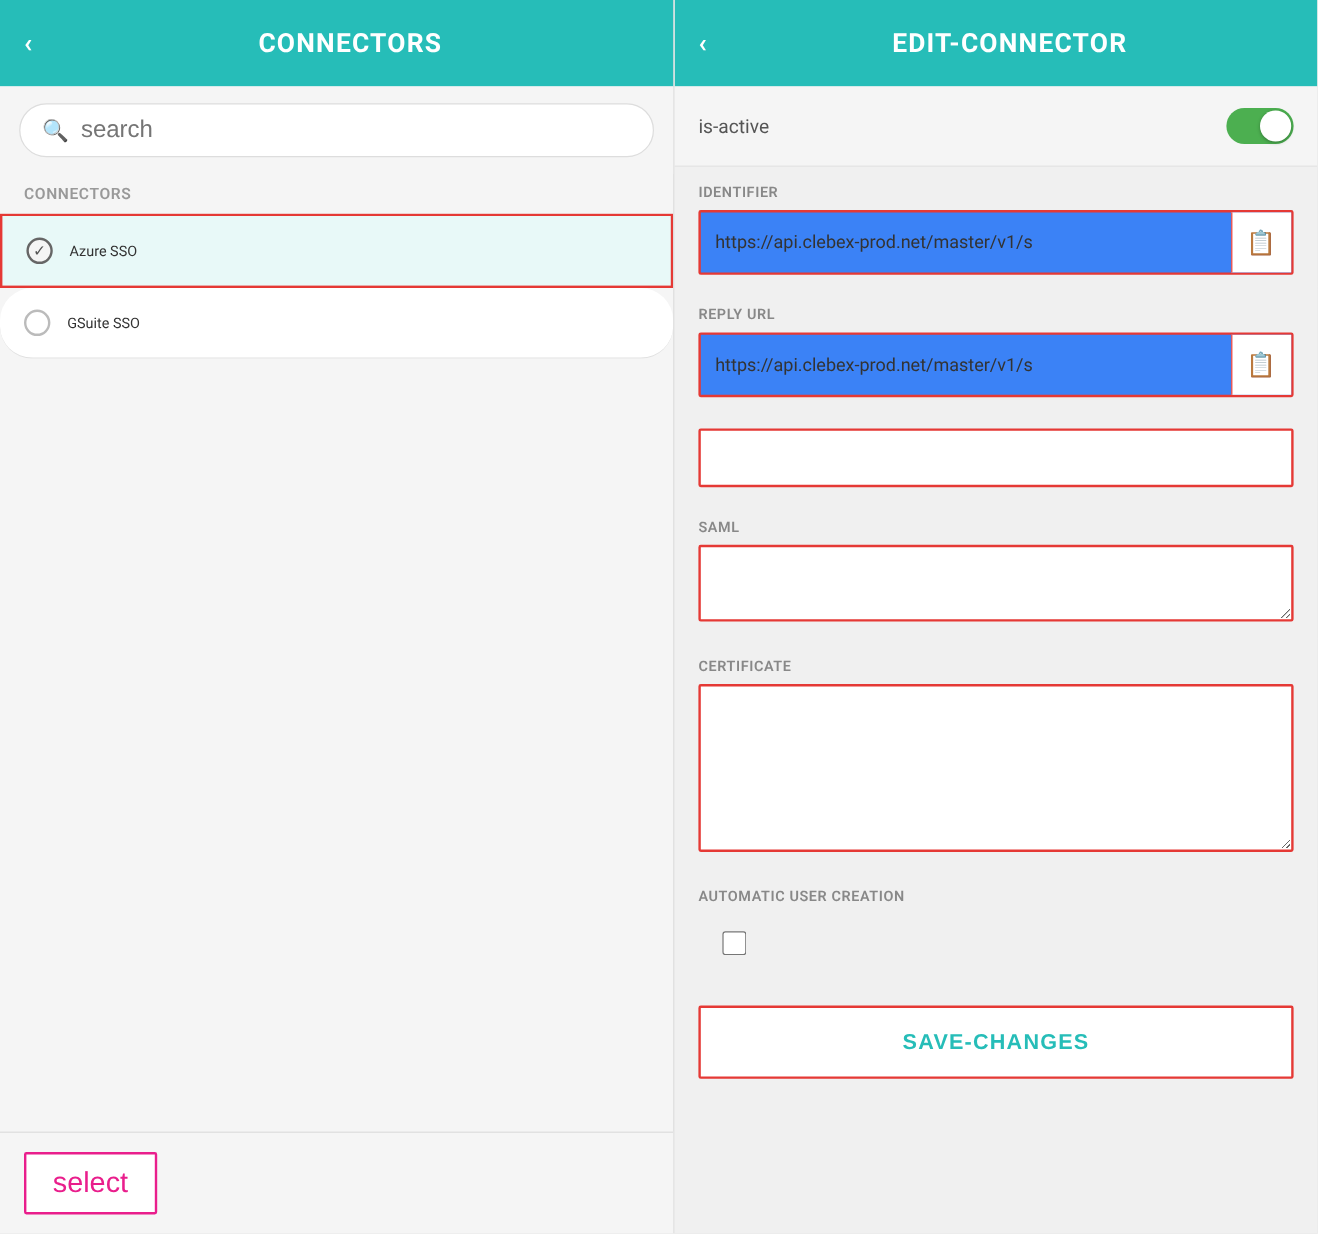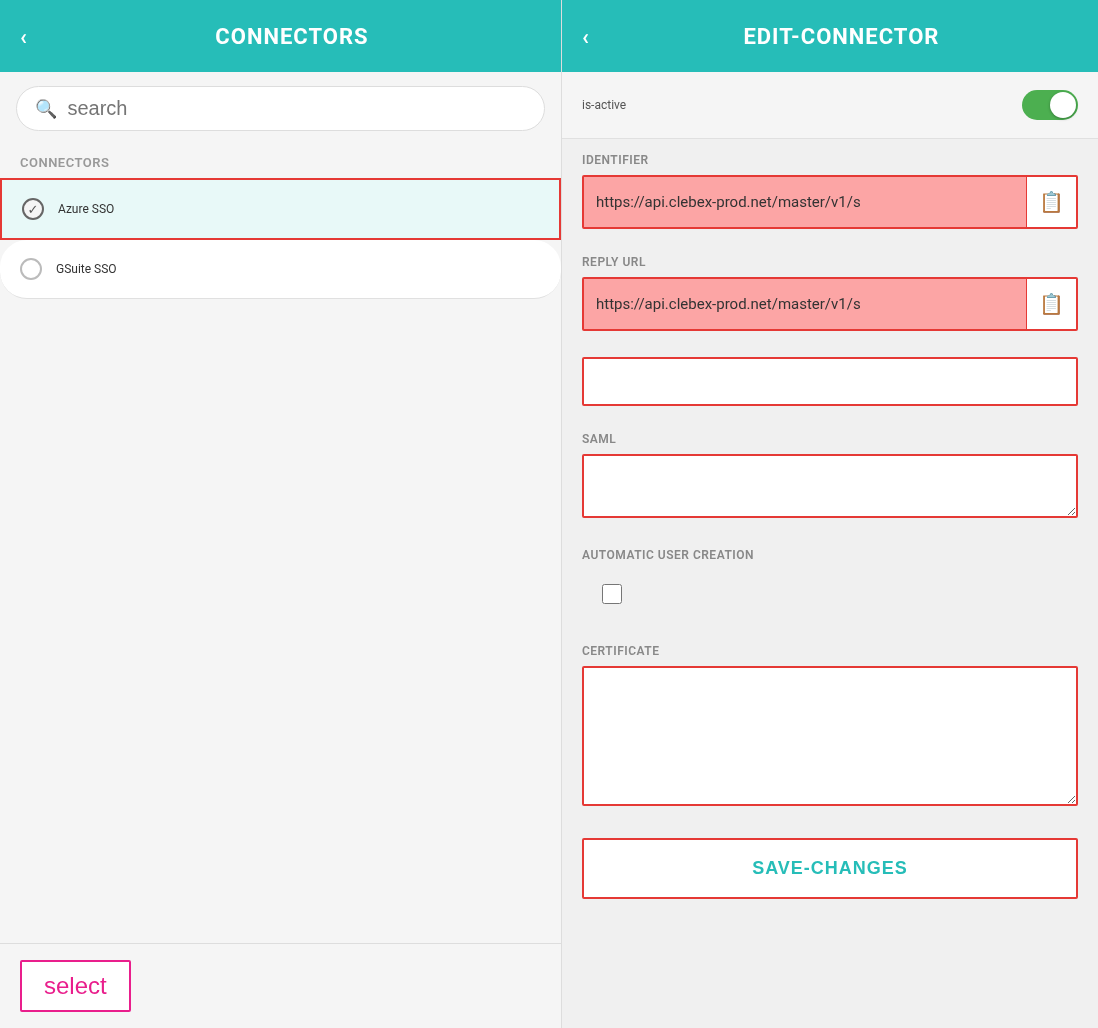--- a/index.html
+++ b/index.html
@@ -180,21 +180,21 @@
     }
     .is-active-row {
       display: flex;
       align-items: center;
       justify-content: space-between;
       padding: 18px 20px;
       background: #f5f5f5;
       border-bottom: 1px solid #e0e0e0;
     }
     .is-active-label {
-      font-size: 12px;
+      font-size: 16px;
       color: #555;
     }
     .toggle-switch {
       width: 56px;
       height: 30px;
       background: #4caf50;
       border-radius: 15px;
       position: relative;
       cursor: pointer;
     }
@@ -216,21 +216,21 @@
     .field-label {
       font-size: 12px;
       font-weight: 600;
       color: #888;
       letter-spacing: 0.5px;
       margin-bottom: 8px;
     }
     .field-row {
       display: flex;
       align-items: center;
-      background: #fca5a5;
+      background: #3b82f6;
       border: 2px solid #e53935;
       border-radius: 2px;
     }
     .field-value {
       flex: 1;
       padding: 14px 12px;
       font-size: 15px;
       color: #333;
       white-space: nowrap;
       overflow: hidden;
@@ -381,29 +381,29 @@
     <div class="field-group">
       <input type="text" class="field-input" value="" style="">
     </div>
 
     <div class="field-group">
       <div class="field-label">SAML</div>
       <textarea class="field-textarea" rows="2" style=""></textarea>
     </div>
 
     <div class="field-group">
+      <div class="field-label">CERTIFICATE</div>
+      <textarea class="field-textarea field-textarea-tall" rows="6" style=""></textarea>
+    </div>
+
+    <div class="field-group">
       <div class="field-label">AUTOMATIC USER CREATION</div>
       <div class="auto-user-row">
         <input type="checkbox" class="auto-user-checkbox" style="">
       </div>
     </div>
 
-    <div class="field-group">
-      <div class="field-label">CERTIFICATE</div>
-      <textarea class="field-textarea field-textarea-tall" rows="6" style=""></textarea>
-    </div>
-
     <div class="save-section">
       <button class="save-btn">SAVE-CHANGES</button>
     </div>
 
   </div>
 </div>
 
 </body></html>

